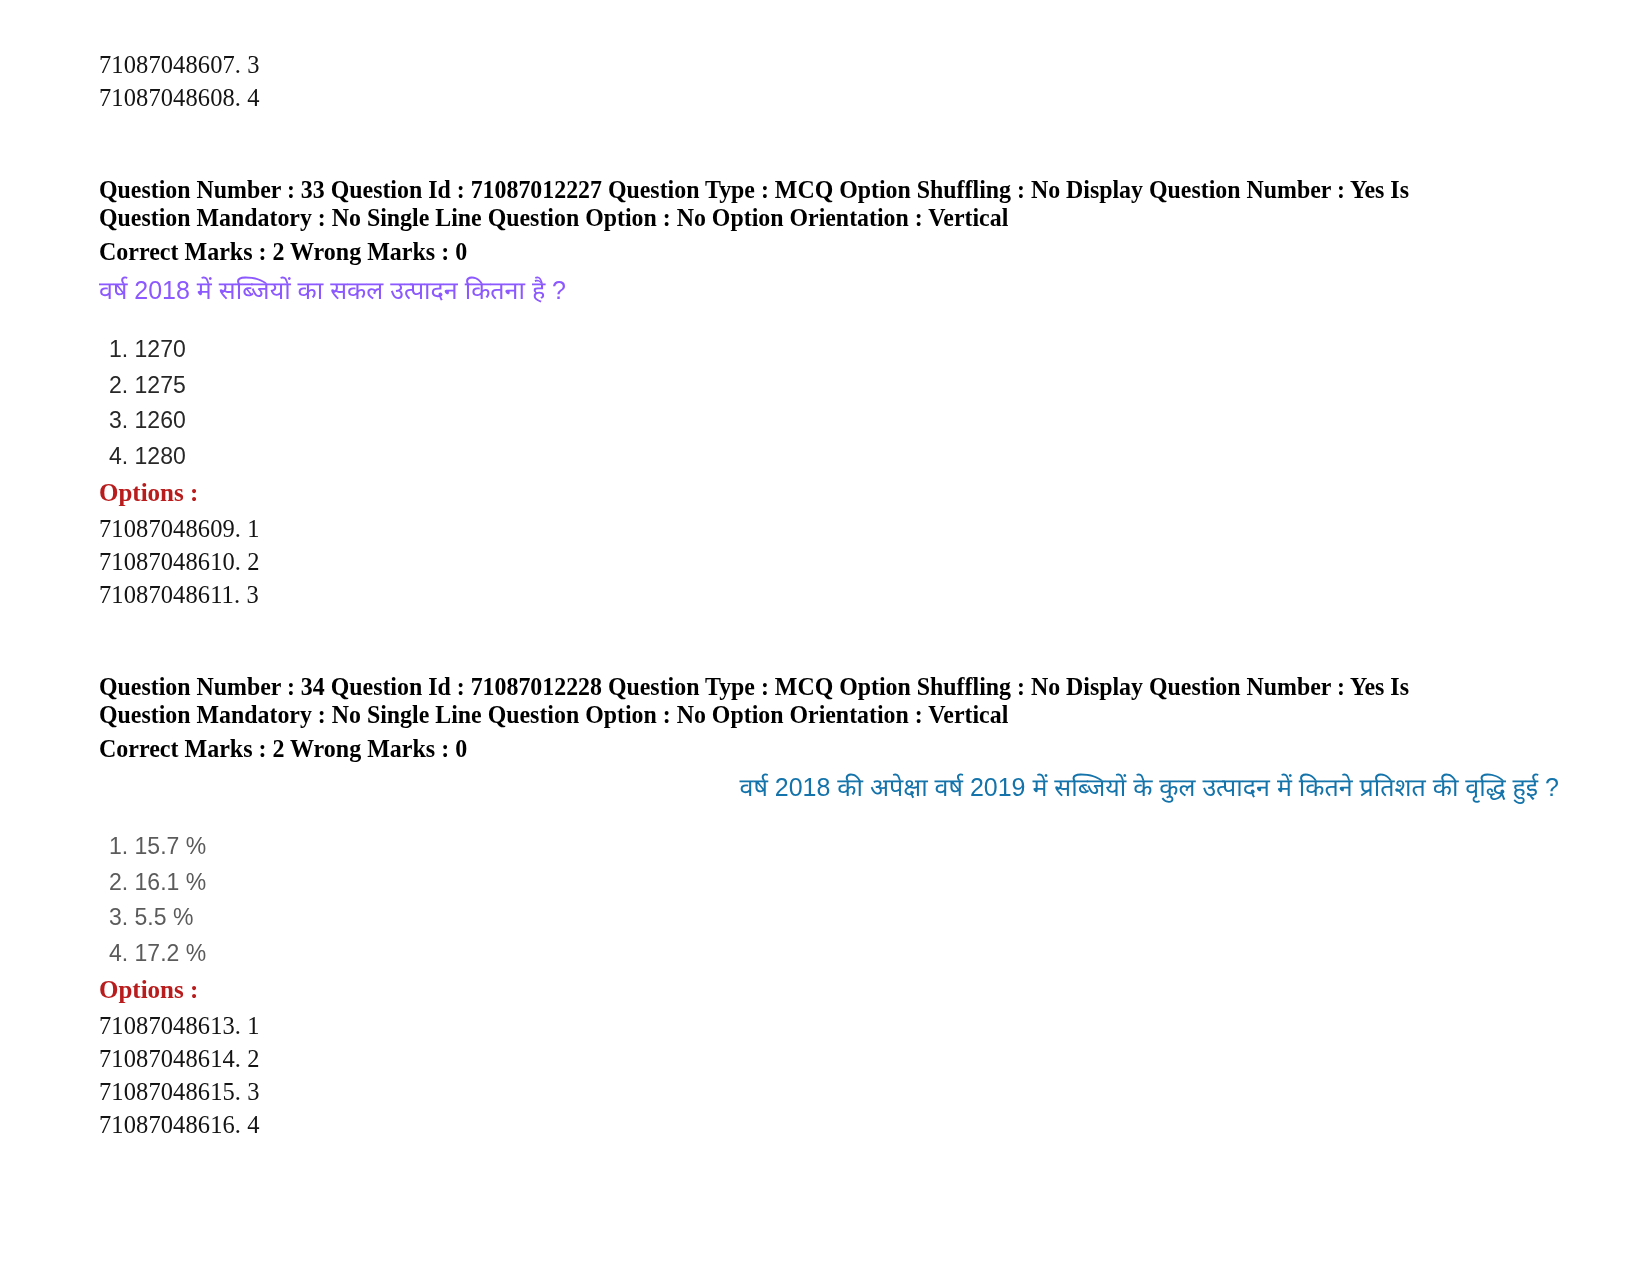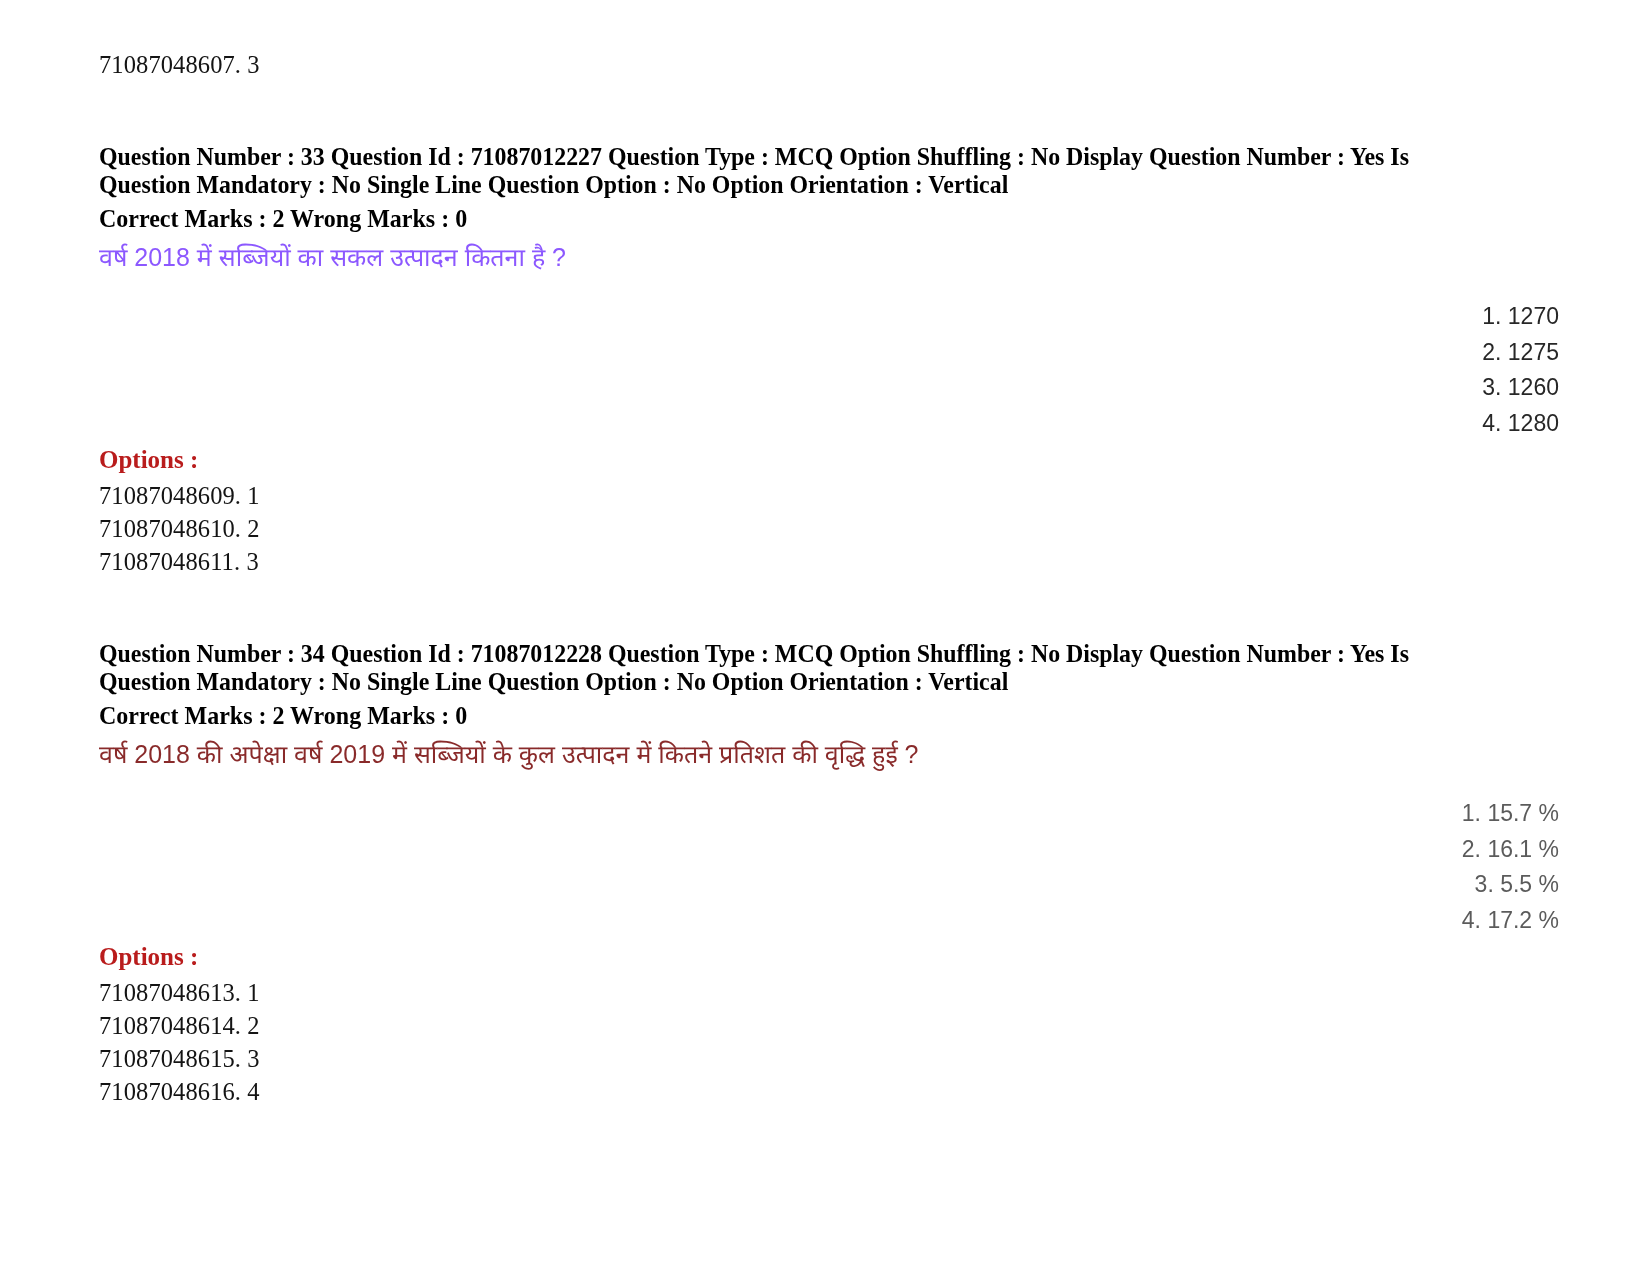--- a/index.html
+++ b/index.html
@@ -76,27 +76,28 @@
   .stem {
     font-family: "Liberation Sans", "DejaVu Sans", sans-serif;
     font-size: 25px;
     line-height: 32px;
     color: #8b5cf6;
     white-space: nowrap;
     filter: blur(0.22px) contrast(1.12);
     -webkit-font-smoothing: antialiased;
   }
   .stem.faint {
-    color: #7f1d1d;
+    color: #0369a1;
     filter: blur(0.45px) contrast(1.05);
     opacity: 0.92;
-  }
-
-  
-  .choices { margin: 0; padding: 0; list-style: none; text-align: right; }
+    text-align: right;
+  }
+
+  
+  .choices { margin: 0; padding: 0; list-style: none; }
   .choice {
     font-family: "Liberation Sans", "DejaVu Sans", sans-serif;
     font-size: 23px;
     line-height: 35.5px;
     color: #2f2f2f;
     padding-left: 10px;
     white-space: pre;
     filter: blur(0.2px) contrast(1.1);
   }
   .choice.faint {
@@ -108,20 +109,21 @@
   .gap-xl { height: 62px; }
 </style>
 </head>
 <body>
 
 <div class="page">
   <div class="content">
 
     <div>
       <div class="optid">71087048607. 3</div>
+      <div class="optid">71087048608. 4</div>
     </div>
 
     <div class="gap-xl"></div>
 
     <section>
       <div class="qmeta">
         <span class="ln">Question Number : 33 Question Id : 71087012227 Question Type : MCQ Option Shuffling : No Display Question Number : Yes Is</span>
         <span class="ln">Question Mandatory : No Single Line Question Option : No Option Orientation : Vertical</span>
       </div>
 

